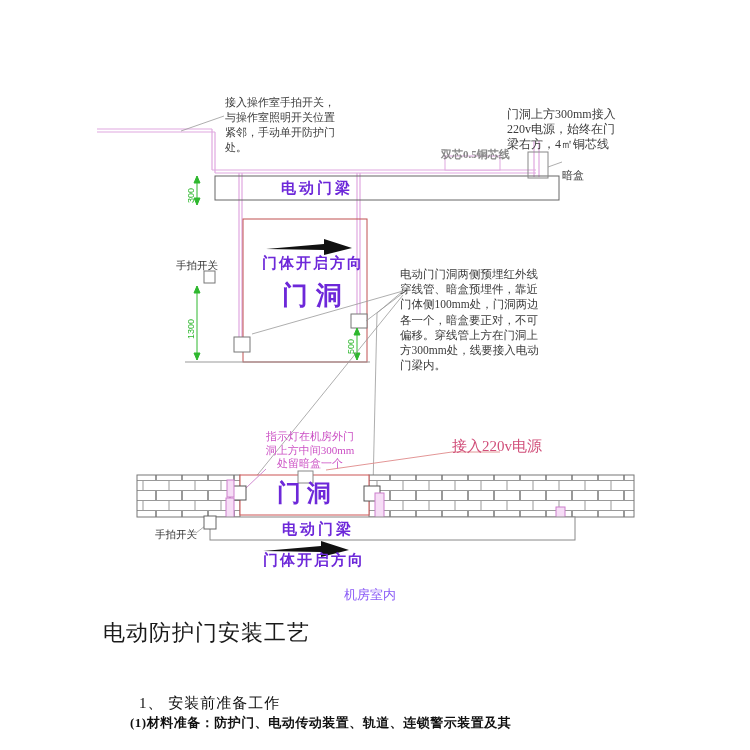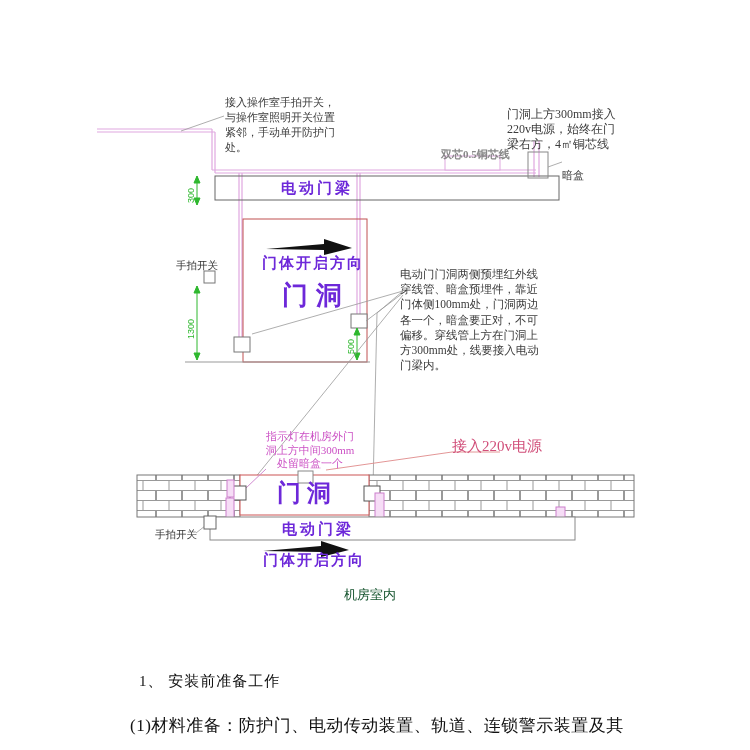--- a/index.html
+++ b/index.html
@@ -34,27 +34,27 @@
   .door-u{left:282px;top:278px;font-size:26px;letter-spacing:8px;}
   .door-l{left:277px;top:477px;font-size:24px;letter-spacing:6px;}
   .dim{position:absolute;color:#2eb82e;font-size:9px;
     font-family:"Liberation Sans","DejaVu Sans",sans-serif;
     transform:rotate(-90deg);transform-origin:top left;white-space:nowrap;}
   .dim-300{left:186px;top:203px;}
   .dim-1300{left:186px;top:339px;}
   .dim-500{left:346px;top:354px;}
   .note-ind{left:262px;top:430px;width:96px;font-size:11px;line-height:13.5px;color:#cb4fc4;text-align:center;}
   .note-pwr{left:452px;top:439px;font-size:15px;color:#d14f7a;white-space:nowrap;}
-  .room{left:344px;top:587px;font-size:13px;color:#14532d;}
+  .room{left:344px;top:587px;font-size:13px;color:#8b5cf6;}
   .doc-head{
     position:absolute;left:103px;top:618px;font-size:22px;color:#1a1a1a;
     font-family:"Liberation Sans","DejaVu Sans",sans-serif;font-weight:500;letter-spacing:1px;
   }
-  .doc-item1{position:absolute;left:139px;top:672px;font-size:15px;color:#111;letter-spacing:1px;}
-  .doc-item2{position:absolute;left:130px;top:714px;font-size:17px;color:#111;font-weight:normal;letter-spacing:0.5px;white-space:nowrap;}
+  .doc-item1{position:absolute;left:139px;top:694px;font-size:15px;color:#111;letter-spacing:1px;}
+  .doc-item2{position:absolute;left:130px;top:714px;font-size:13px;color:#111;font-weight:bold;letter-spacing:0.5px;white-space:nowrap;}
 </style>
 </head>
 <body>
 
 <div class="page">
 
   <svg class="overlay" viewBox="0 0 750 750">
     <defs>
       <pattern id="brick" width="26" height="20" patternUnits="userSpaceOnUse">
         <rect width="26" height="20" fill="#ffffff"></rect>
@@ -157,16 +157,17 @@
   <div class="dim dim-500">500</div>
 
   <div class="ann note-ind">指示灯在机房外门洞上方中间300mm处留暗盒一个</div>
   <div class="ann note-pwr">接入220v电源</div>
   <div class="door-red door-l">门洞</div>
   <div class="blabel beam-l">电动门梁</div>
   <div class="blabel dir-l">门体开启方向</div>
   <div class="ann hand-sw-l">手拍开关</div>
   <div class="ann room">机房室内</div>
 
+  <div class="doc-head">电动防护门安装工艺</div>
   <div class="doc-item1">1、 安装前准备工作</div>
   <div class="doc-item2">(1)材料准备：防护门、电动传动装置、轨道、连锁警示装置及其</div>
 
 </div>
 
 </body></html>

